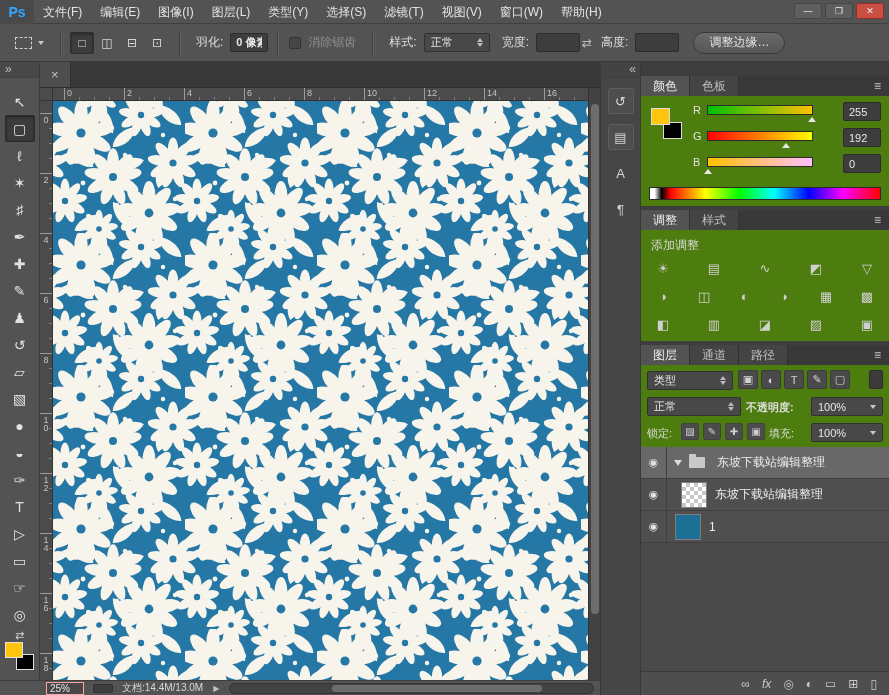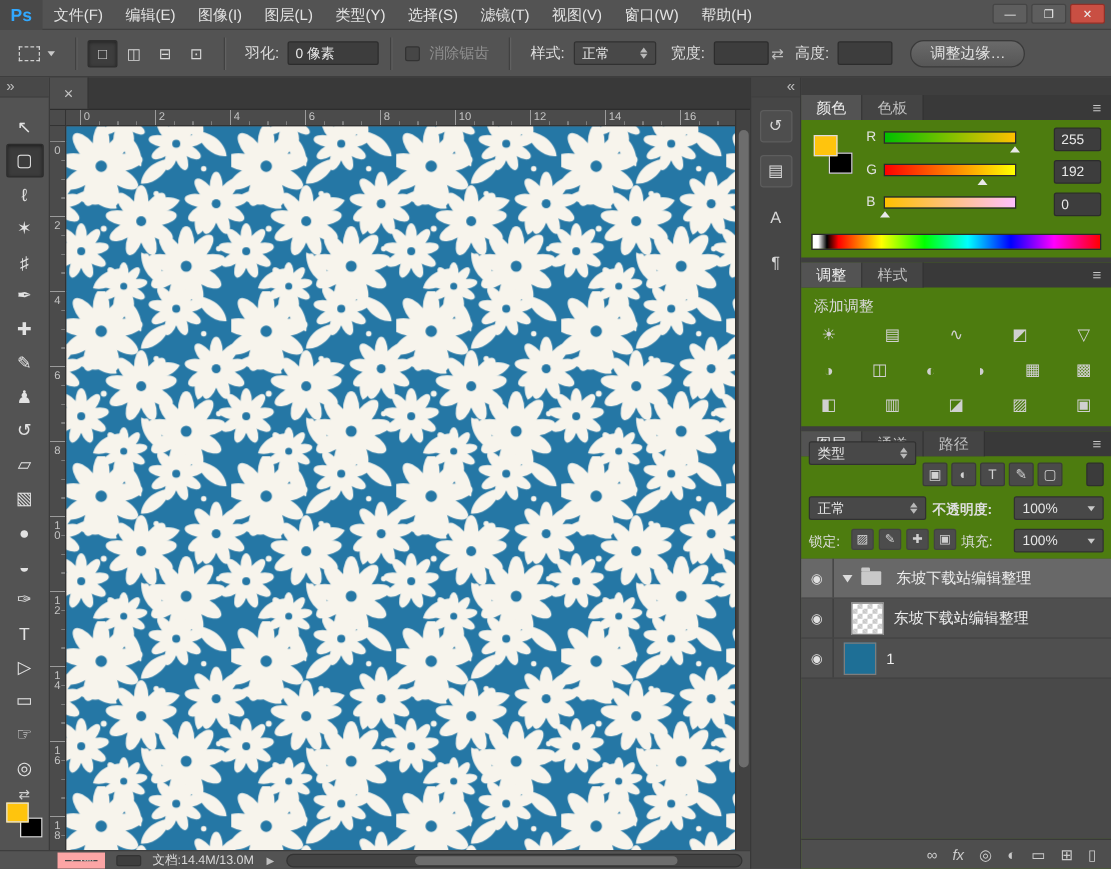--- a/index.html
+++ b/index.html
@@ -94,21 +94,21 @@
   .chval{position:absolute;right:8px;top:0;width:38px;text-align:left;}
   #spectrum{position:absolute;left:8px;bottom:6px;width:232px;height:13px;border:1px solid #2b2b2b;
     background:linear-gradient(90deg,#ffffff 0%,#ffffff 2%,#000000 5%,#ff0000 9%,#ffff00 24%,#00ff00 39%,#00ffff 54%,#0000ff 69%,#ff00ff 84%,#ff0000 100%);}
 
   
   #addlabel{position:absolute;left:10px;top:27px;color:#d8d8d8;}
   .adjrow{position:absolute;left:9px;right:9px;display:flex;justify-content:space-between;}
   .adjicon{width:26px;height:20px;display:flex;align-items:center;justify-content:center;color:#d0d0d0;font-size:13px;}
 
   
-  #lp-filter{position:absolute;left:6px;top:8px;width:86px;justify-content:space-between;}
+  #lp-filter{position:absolute;left:6px;top:26px;width:86px;justify-content:space-between;}
   #lp-filter-icons{position:absolute;left:97px;top:25px;display:flex;gap:3px;}
   .lpficon{width:20px;height:19px;display:flex;align-items:center;justify-content:center;color:#d2d2d2;font-size:11px;border:1px solid #3b3b3b;background:#4a4a4a;border-radius:2px;}
   #lp-filter-toggle{position:absolute;right:6px;top:25px;width:14px;height:19px;background:#3b3b3b;border:1px solid #2e2e2e;border-radius:2px;}
   #lp-blend{position:absolute;left:6px;top:52px;width:94px;justify-content:space-between;}
   #lp-opacity-label{position:absolute;left:105px;top:55px;font-size:11px;color:#dedede;font-weight:bold;}
   #lp-opacity{position:absolute;left:170px;top:52px;width:72px;justify-content:space-between;}
   #lp-lock-label{position:absolute;left:6px;top:81px;font-size:11px;color:#dedede;}
   #lp-locks{position:absolute;left:40px;top:78px;display:flex;gap:4px;}
   .lockicon{width:18px;height:17px;display:flex;align-items:center;justify-content:center;font-size:10px;color:#d0d0d0;border:1px solid #424242;background:#4c4c4c;border-radius:2px;}
   #lp-fill-label{position:absolute;left:128px;top:81px;font-size:11px;color:#dedede;}
@@ -124,21 +124,21 @@
   .lthumb.checker{margin-left:14px;background-color:#fff;
     background-image:linear-gradient(45deg,#c9c9c9 25%,transparent 25%,transparent 75%,#c9c9c9 75%),linear-gradient(45deg,#c9c9c9 25%,transparent 25%,transparent 75%,#c9c9c9 75%);
     background-size:8px 8px;background-position:0 0,4px 4px;}
   .lthumb.solidblue{margin-left:8px;background:var(--layer1_thumb);}
   .lname{margin-left:8px;color:#ededed;white-space:nowrap;overflow:hidden;}
   #lp-bottom{position:absolute;left:0;right:0;bottom:0;height:24px;background:#4e4e4e;border-top:1px solid #393939;display:flex;align-items:center;justify-content:flex-end;gap:12px;padding:0 12px;}
   .lbicon{color:#cacaca;font-size:12px;}
 
   
   #statusbar{position:absolute;left:0;top:680px;width:600px;height:15px;background:#535353;border-top:1px solid #3d3d3d;display:flex;align-items:center;font-size:10px;}
-  #zoomfield{margin-left:46px;width:38px;height:13px;background:#474747;border:6px solid #fca5a5;color:#e2e2e2;font-size:10px;padding:0 3px;font-family:inherit;}
+  #zoomfield{margin-left:46px;width:38px;height:13px;background:#474747;border:1px solid #fca5a5;color:#e2e2e2;font-size:10px;padding:0 3px;font-family:inherit;}
   #statusicon{width:20px;height:9px;background:#3e3e3e;border:1px solid #333;border-radius:2px;margin-left:9px;}
   #docinfo{margin-left:9px;color:#d8d8d8;white-space:nowrap;}
   #statusflyout{margin-left:10px;color:#bfbfbf;font-size:8px;}
   #hscroll{flex:1;height:11px;margin:0 6px 0 10px;background:#434343;border:1px solid #333;border-radius:6px;position:relative;}
   #hthumb{position:absolute;left:28%;top:1px;width:58%;height:7px;background:#6d6d6d;border-radius:4px;}
 </style>
 </head>
 <body>
 
 <div id="app">
@@ -167,21 +167,21 @@
       <span id="presetbox"></span>
       <span class="dtri"></span>
     </div>
     <div class="osep"></div>
     <span class="modebtn active">□</span>
     <span class="modebtn">◫</span>
     <span class="modebtn">⊟</span>
     <span class="modebtn">⊡</span>
     <div class="osep"></div>
     <span class="olabel">羽化:</span>
-    <input class="field" style="width: 73px;" value="0 像素">
+    <input class="field" style="width: 38px; font-weight: bold;" value="0 像素">
     <div class="osep"></div>
     <span id="aacheck"></span>
     <span class="olabel disabled">消除锯齿</span>
     <div class="osep"></div>
     <span class="olabel">样式:</span>
     <div class="dd" style="width:66px;justify-content:space-between;">
       <span>正常</span>
       <span class="updn">
           <b class="u"></b>
           <b class="d"></b>

